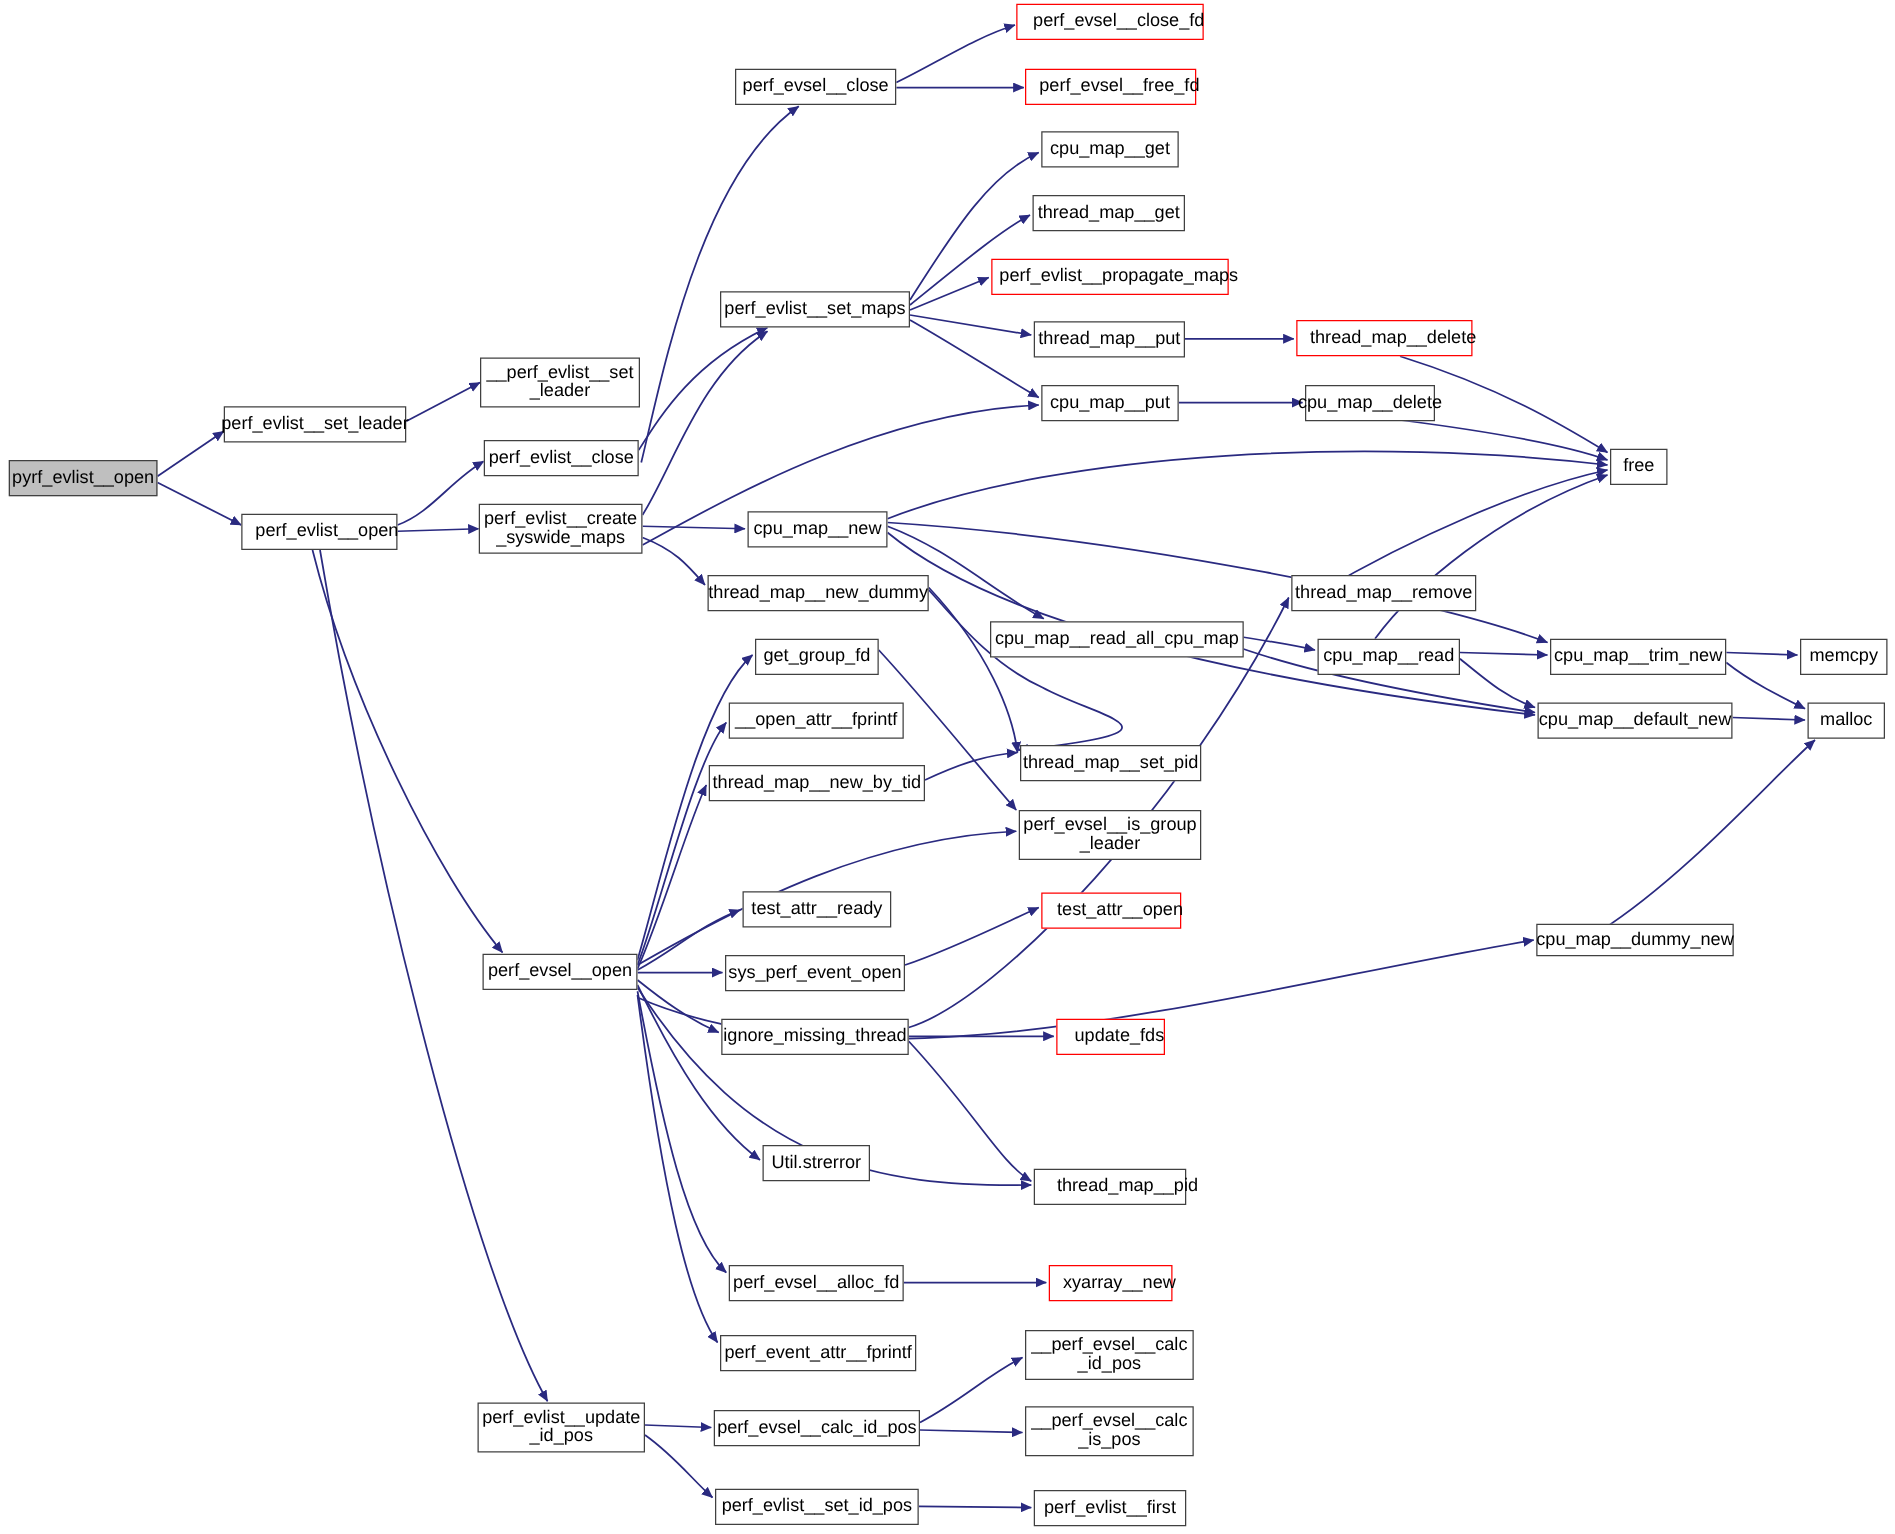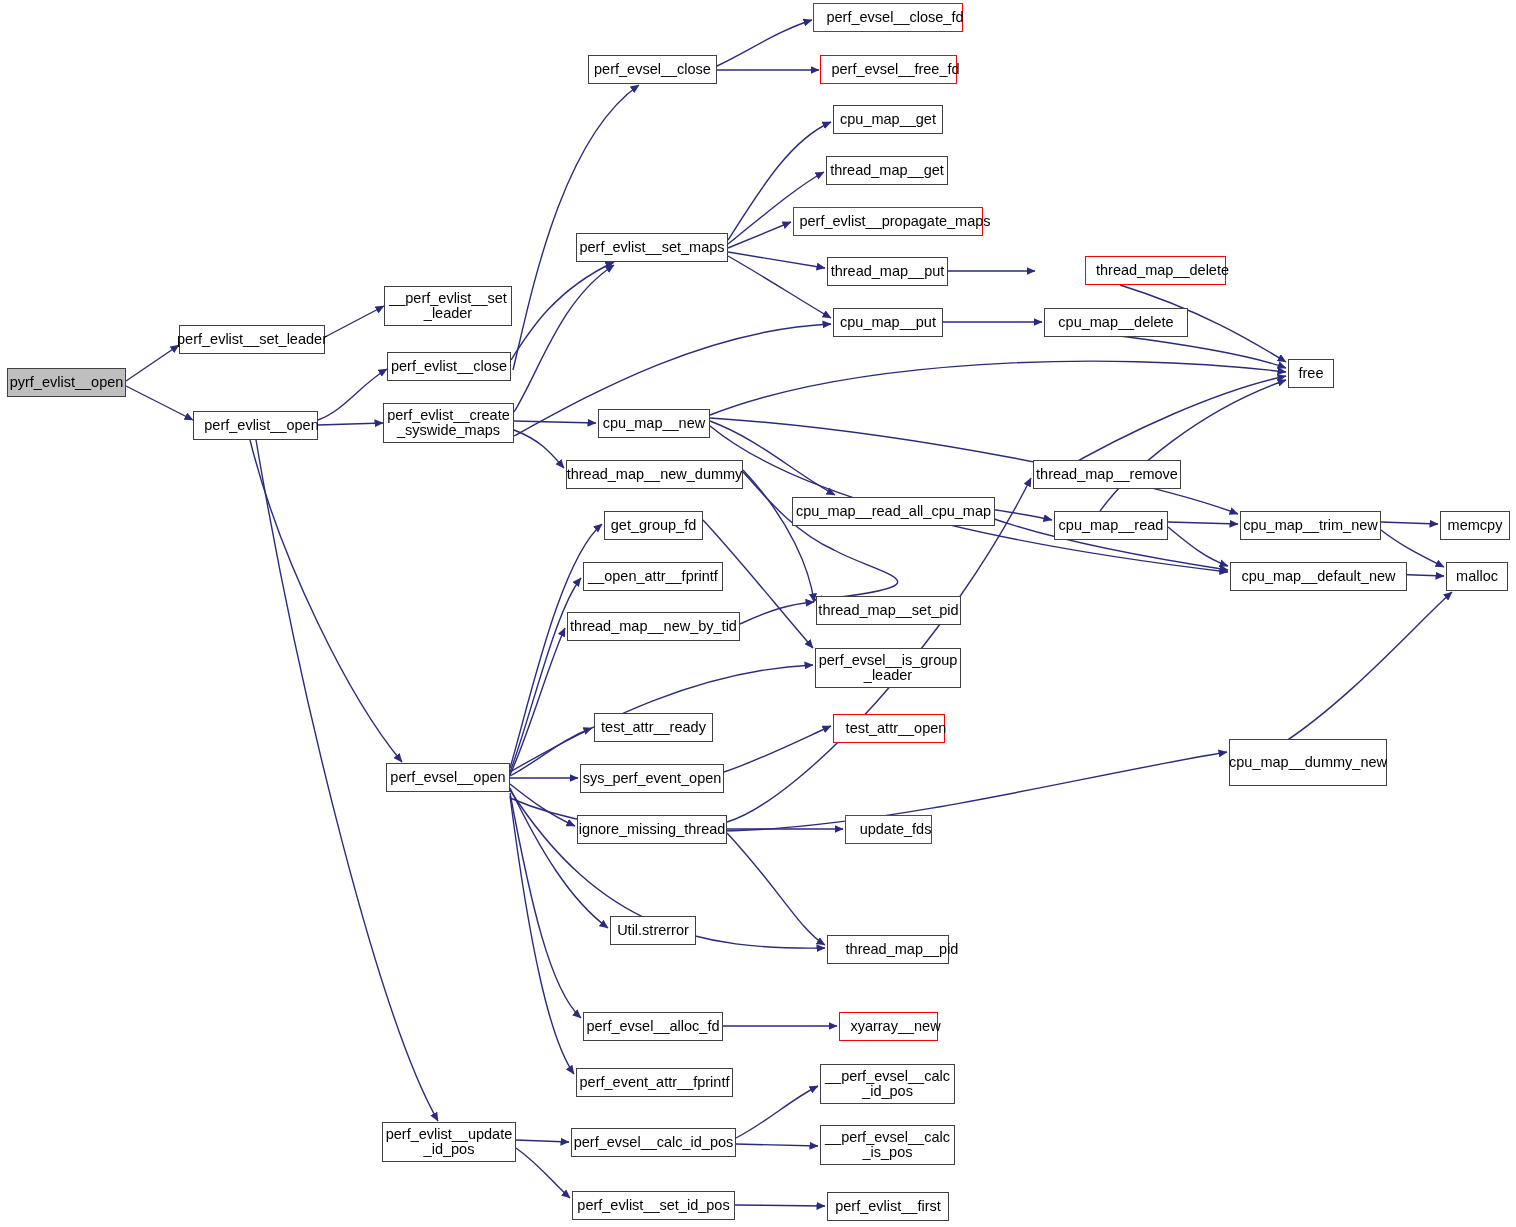--- a/index.html
+++ b/index.html
@@ -140,34 +140,34 @@
       <div class="node" style="left: 383px; top: 403px; width: 131px; height: 40px;"><span class="lbl">perf_evlist__create
 _syswide_maps</span></div>
       <div class="node" style="left: 588px; top: 55px; width: 129px; height: 29px;"><span class="lbl">perf_evsel__close</span></div>
       <div class="node red" style="left: 813px; top: 3px; width: 150px; height: 29px;"><span class="lbl">perf_evsel__close_fd</span></div>
       <div class="node red" style="left: 820px; top: 55px; width: 137px; height: 29px;"><span class="lbl">perf_evsel__free_fd</span></div>
       <div class="node" style="left: 576px; top: 233px; width: 152px; height: 29px;"><span class="lbl">perf_evlist__set_maps</span></div>
       <div class="node" style="left: 833px; top: 105px; width: 110px; height: 29px;"><span class="lbl">cpu_map__get</span></div>
       <div class="node" style="left: 826px; top: 156px; width: 122px; height: 29px;"><span class="lbl">thread_map__get</span></div>
       <div class="node red" style="left: 793px; top: 207px; width: 190px; height: 29px;"><span class="lbl">perf_evlist__propagate_maps</span></div>
       <div class="node" style="left: 827px; top: 257px; width: 121px; height: 29px;"><span class="lbl">thread_map__put</span></div>
-      <div class="node red" style="left: 1037px; top: 256px; width: 141px; height: 29px; margin-left: 48px;"><span class="lbl">thread_map__delete</span></div>
+      <div class="node red" style="left: 1037px; top: 256px; width: 141px; height: 29px;"><span class="lbl">thread_map__delete</span></div>
       <div class="node" style="left: 833px; top: 308px; width: 110px; height: 29px;"><span class="lbl">cpu_map__put</span></div>
-      <div class="node" style="left: 1044px; top: 308px; width: 144px; height: 29px;"><span class="lbl">cpu_map__delete</span></div>
+      <div class="node" style="left: 1044px; top: 308px; width: 104px; height: 29px;"><span class="lbl">cpu_map__delete</span></div>
       <div class="node" style="left: 1288px; top: 359px; width: 46px; height: 29px;"><span class="lbl">free</span></div>
       <div class="node" style="left: 598px; top: 409px; width: 112px; height: 29px;"><span class="lbl">cpu_map__new</span></div>
       <div class="node" style="left: 566px; top: 460px; width: 177px; height: 29px;"><span class="lbl">thread_map__new_dummy</span></div>
       <div class="node" style="left: 792px; top: 497px; width: 203px; height: 29px;"><span class="lbl">cpu_map__read_all_cpu_map</span></div>
       <div class="node" style="left: 1033px; top: 460px; width: 148px; height: 29px;"><span class="lbl">thread_map__remove</span></div>
       <div class="node" style="left: 1054px; top: 511px; width: 114px; height: 29px;"><span class="lbl">cpu_map__read</span></div>
       <div class="node" style="left: 1240px; top: 511px; width: 141px; height: 29px;"><span class="lbl">cpu_map__trim_new</span></div>
       <div class="node" style="left: 1440px; top: 511px; width: 70px; height: 29px;"><span class="lbl">memcpy</span></div>
-      <div class="node" style="left: 1230px; top: 562px; width: 177px; height: 29px;"><span class="lbl">cpu_map__default_new</span></div>
+      <div class="node" style="left: 1230px; top: 562px; width: 156px; height: 29px;"><span class="lbl">cpu_map__default_new</span></div>
       <div class="node" style="left: 1446px; top: 562px; width: 62px; height: 29px;"><span class="lbl">malloc</span></div>
-      <div class="node" style="left: 1229px; top: 739px; width: 158px; height: 47px;"><span class="lbl">cpu_map__dummy_new</span></div>
+      <div class="node" style="left: 1229px; top: 739px; width: 158px; height: 26px;"><span class="lbl">cpu_map__dummy_new</span></div>
       <div class="node" style="left: 604px; top: 511px; width: 99px; height: 29px;"><span class="lbl">get_group_fd</span></div>
       <div class="node" style="left: 583px; top: 562px; width: 140px; height: 29px;"><span class="lbl">__open_attr__fprintf</span></div>
       <div class="node" style="left: 567px; top: 612px; width: 173px; height: 29px;"><span class="lbl">thread_map__new_by_tid</span></div>
       <div class="node" style="left: 816px; top: 596px; width: 145px; height: 29px;"><span class="lbl">thread_map__set_pid</span></div>
       <div class="node" style="left: 815px; top: 648px; width: 146px; height: 40px;"><span class="lbl">perf_evsel__is_group
 _leader</span></div>
       <div class="node" style="left: 594px; top: 713px; width: 119px; height: 29px;"><span class="lbl">test_attr__ready</span></div>
       <div class="node red" style="left: 833px; top: 714px; width: 112px; height: 29px;"><span class="lbl">test_attr__open</span></div>
       <div class="node" style="left: 386px; top: 763px; width: 124px; height: 29px;"><span class="lbl">perf_evsel__open</span></div>
       <div class="node" style="left: 580px; top: 764px; width: 144px; height: 29px;"><span class="lbl">sys_perf_event_open</span></div>

